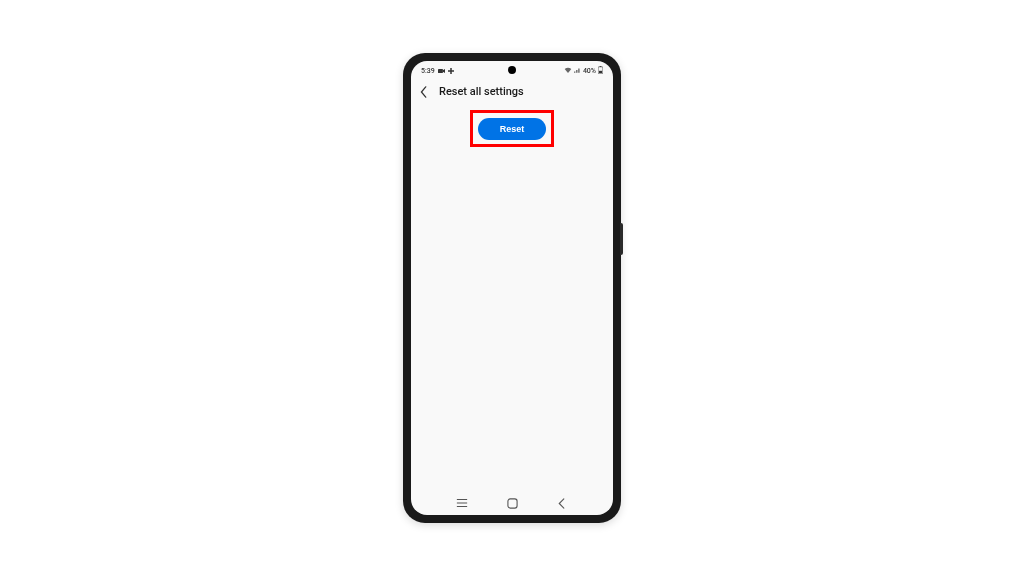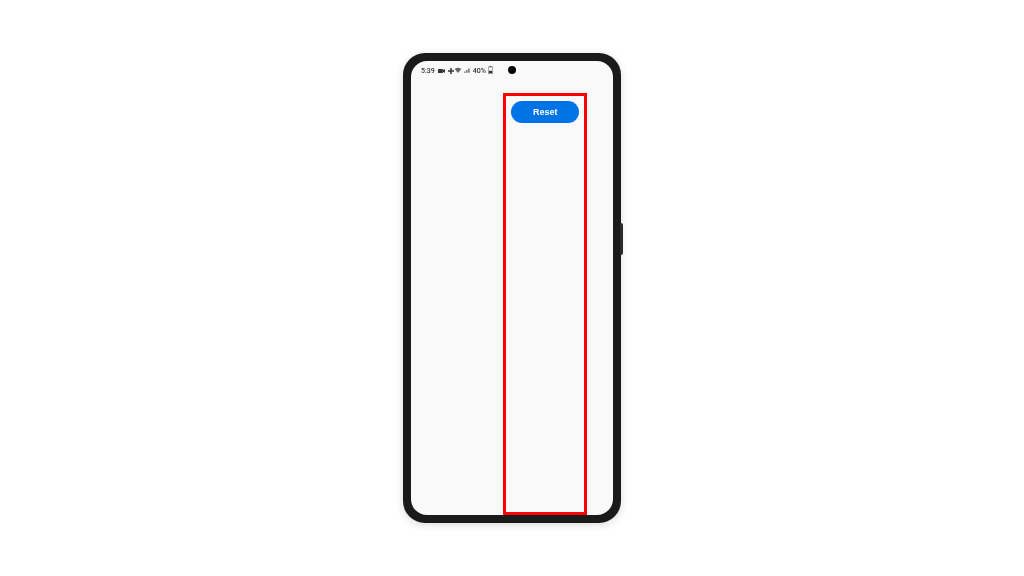--- a/index.html
+++ b/index.html
@@ -35,21 +35,21 @@
       border-radius: 0 2px 2px 0;
     }
     .phone-screen {
       width: 100%;
       height: 100%;
       background: #f9f9f9;
       border-radius: 16px;
       overflow: hidden;
       position: relative;
       display: flex;
-      flex-direction: row;
+      flex-direction: column;
     }
     .camera-punch {
       position: absolute;
       top: 5px;
       left: 50%;
       transform: translateX(-50%);
       width: 8px;
       height: 8px;
       background: #000;
       border-radius: 50%;
@@ -97,21 +97,21 @@
     }
     .description {
       padding: 0 12px;
       font-size: 8px;
       color: #888;
       line-height: 1.45;
     }
     .button-wrap {
       display: flex;
       justify-content: center;
-      margin-top: 32px;
+      margin-top: 4px;
     }
     .highlight-box {
       border: 3px solid #ff0000;
       padding: 4px 5px;
       display: inline-block;
     }
     .reset-button {
       background: #0073e6;
       color: #ffffff;
       border: none;
@@ -176,20 +176,28 @@
         <span>
           <svg width="5" height="8" viewBox="0 0 6 10">
               <rect x="2" y="0" width="2" height="1" fill="#333"></rect>
               <rect x="0" y="1" width="6" height="9" rx="1" fill="none" stroke="#333" stroke-width="0.8"></rect>
               <rect x="1" y="6" width="4" height="3" fill="#333"></rect>
             </svg>
         </span>
       </div>
     </div>
 
+    <div class="header">
+      <span class="back-icon">
+        <svg width="10" height="12" viewBox="0 0 10 14">
+            <path d="M7 1 L2 7 L7 13" stroke="#333" stroke-width="1.5" fill="none" stroke-linecap="round"></path>
+          </svg>
+      </span>
+      <span class="header-title">Reset all settings</span>
+    </div>
 
 
     <div class="button-wrap">
       <div class="highlight-box">
         <button class="reset-button">Reset</button>
       </div>
     </div>
 
     <div class="nav-bar">
       <span class="nav-item">

